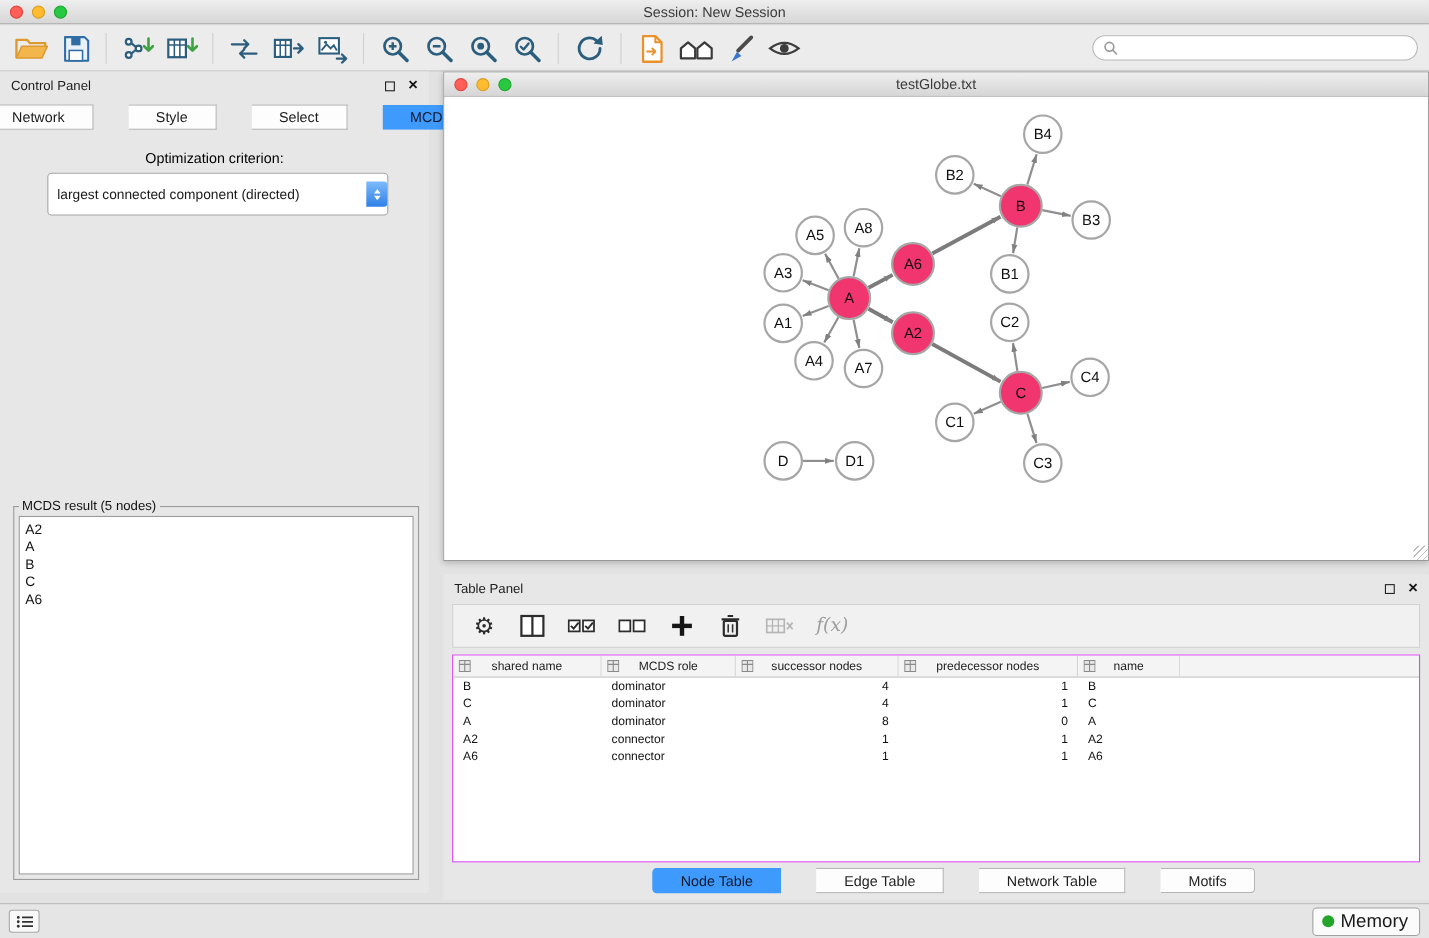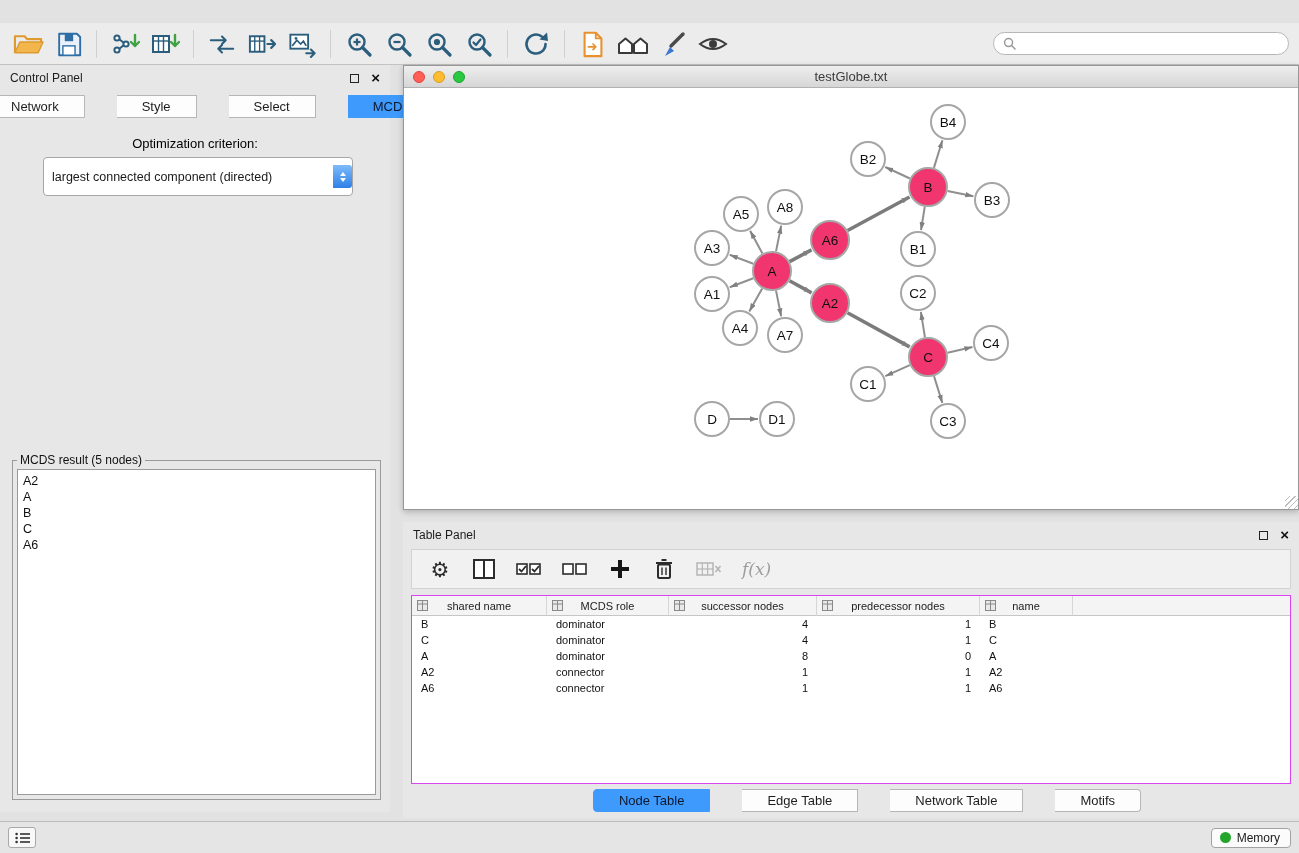--- a/index.html
+++ b/index.html
@@ -94,28 +94,36 @@
     white-space:nowrap; }
   .bcell.num { text-align:right; }
   .table-tabs { position:absolute; bottom:6px; left:0; right:0; }
 
   
   .statusbar { position:absolute; left:0; top:821px; right:0; height:32px; background:#e5e5e5;
     border-top:1px solid #bcbcbc; display:flex; align-items:center; padding:0 8px; }
   .list-btn { width:28px; height:21px; border:1px solid #a8a8a8; border-radius:3px; background:#f8f8f8;
     display:flex; align-items:center; justify-content:center; cursor:pointer; }
   .memory-btn { margin-left:auto; display:flex; align-items:center; gap:6px; border:1px solid #a2a2a2;
-    border-radius:4px; background:#fbfbfb; padding:2px 10px 2px 8px; font-size:12px; cursor:pointer; }
+    border-radius:4px; background:#fbfbfb; padding:2px 10px 2px 8px; font-size:17px; cursor:pointer; }
   .memdot { width:11px; height:11px; border-radius:50%; background:#23a52a; }
 </style>
 </head>
 <body>
 
 <div class="app">
 
+  <div class="titlebar">
+    <div class="traffic">
+      <span class="light red"></span>
+      <span class="light yellow"></span>
+      <span class="light green"></span>
+    </div>
+    <div class="win-title">Session: New Session</div>
+  </div>
 
   <div class="toolbar">
     <div class="tbicon">
       <svg width="31" height="28" viewBox="0 0 32 28">
         <path d="M2 23 V6 h10 l2.5 3 H29 v4" fill="none" stroke="#dd9a2f" stroke-width="2.2" stroke-linejoin="round"></path>
         <path d="M2 23 L7 12 h24 l-5 11 z" fill="#f2b64d" stroke="#dd9a2f" stroke-width="1.5" stroke-linejoin="round"></path>
       </svg>
     </div>
     <div class="tbicon">
       <svg width="29" height="28" viewBox="0 0 30 30">

